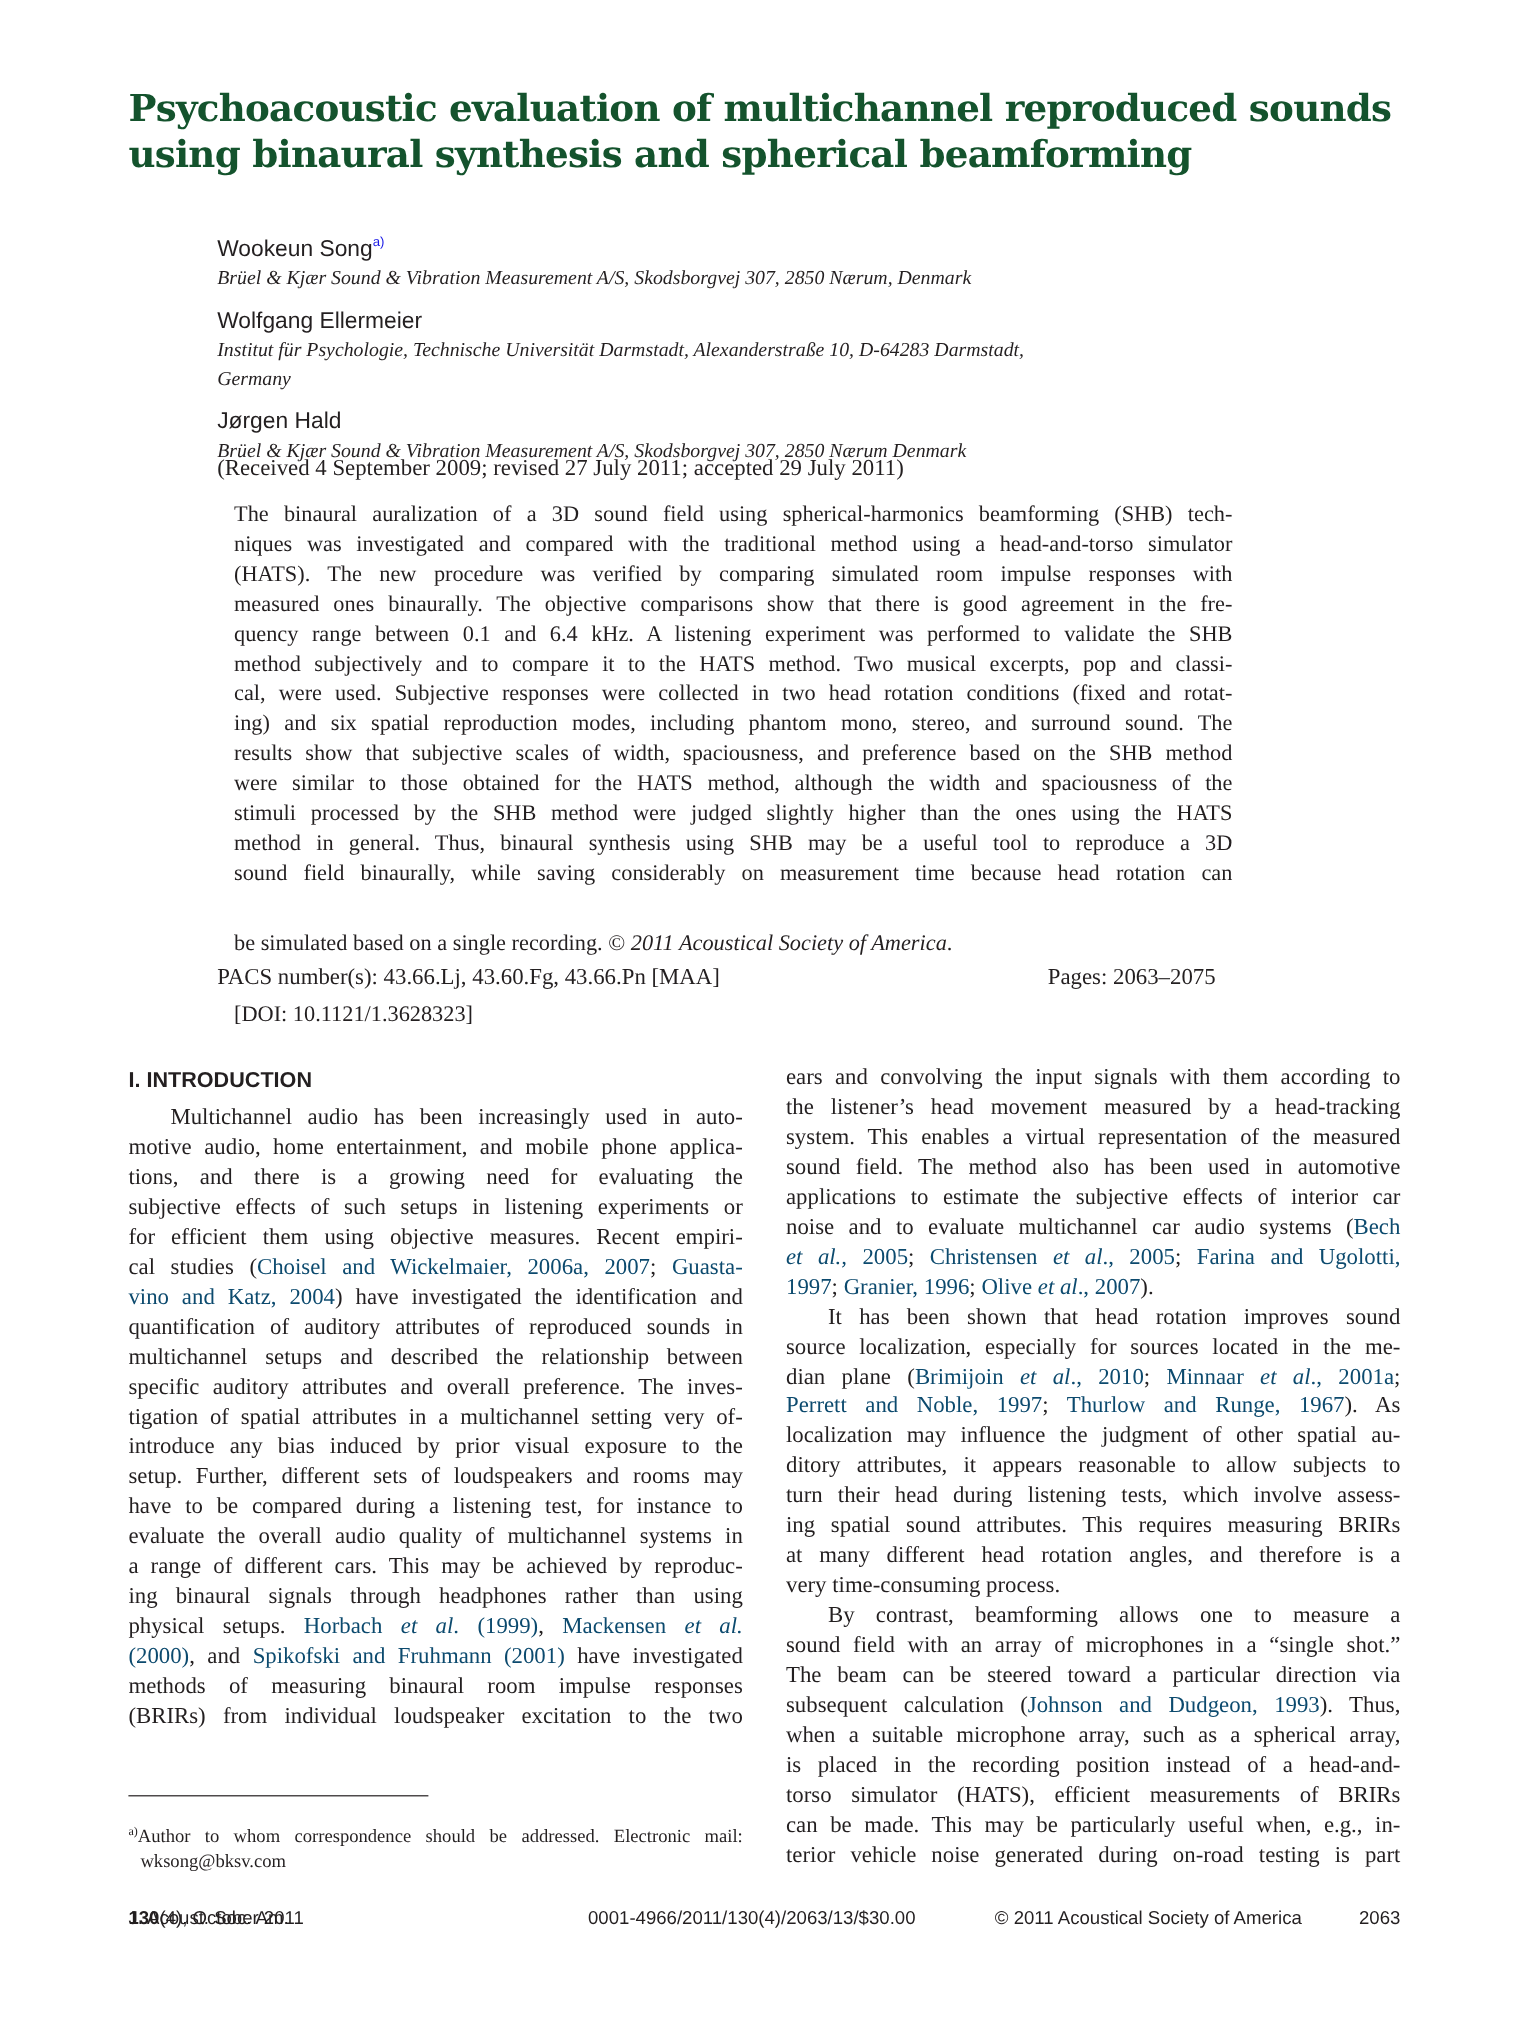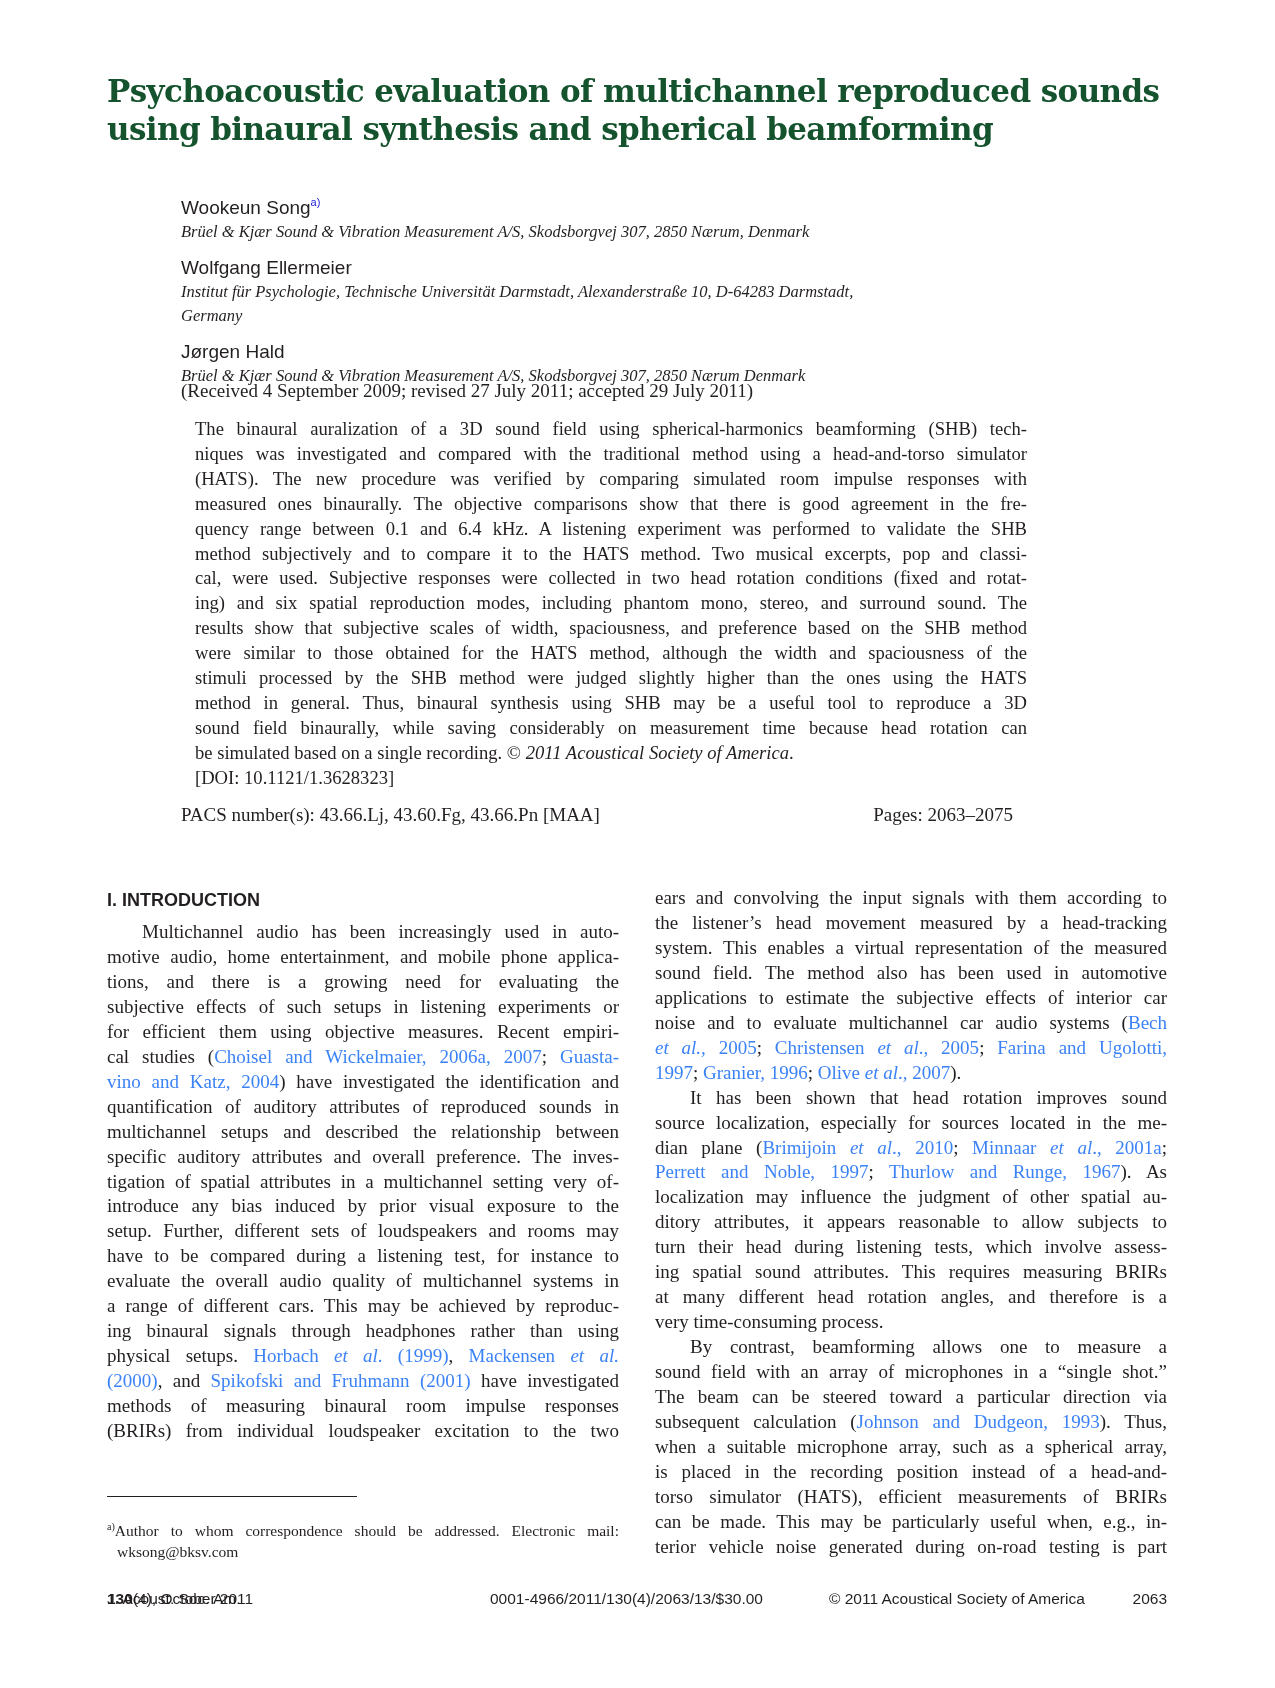--- a/index.html
+++ b/index.html
@@ -1,26 +1,26 @@
 <!DOCTYPE html>
 <html><head>
 <meta charset="utf-8">
 <style>
   html, body { margin: 0; padding: 0; background: #ffffff; }
   body { width: 1275px; height: 1688px; position: relative; overflow: hidden; color: #231f20; font-family: "Liberation Serif", serif; }
-  .link { color: #3b82f6; }
+  .link { color: #0c4a6e; }
   .title { position: absolute; left: 107px; top: 72px; width: 1060px; font-family: "DejaVu Serif", serif; font-weight: bold; font-size: 31px; line-height: 38px; letter-spacing: -0.6px; color: #14532d; }
   .authors { position: absolute; left: 181px; top: 162px; width: 860px; margin-top: 28px; }
   .author-name { font-family: "Liberation Sans", sans-serif; font-size: 19px; line-height: 24px; }
   .author-name sup { font-size: 11px; color: #1a1ae6; vertical-align: 8px; }
   .affil { font-style: italic; font-size: 16.5px; line-height: 24px; margin-bottom: 12px; }
   .received { position: absolute; left: 181px; top: 379px; font-size: 19px; line-height: 24px; }
   .abstract { position: absolute; left: 195px; top: 417px; width: 832px; font-size: 18.6px; line-height: 24.9px; text-align: justify; }
   .abstract .line { display: block; text-align: justify; text-align-last: justify; white-space: nowrap; }
-  .abstract .line.last { text-align-last: left; }
+  .abstract .line.last { text-align-last: left; margin-top: 34px; }
   .pacs-row { position: absolute; left: 181px; top: 803px; width: 832px; font-size: 19px; line-height: 24px; display: flex; justify-content: space-between; align-items: flex-end; }
   .col { position: absolute; top: 886px; width: 512px; font-size: 19px; line-height: 24.95px; }
   .col.left { left: 107px; }
   .col.right { left: 655px; }
   .col .line { display: block; white-space: nowrap; text-align: justify; text-align-last: justify; }
   .col .line.last { text-align-last: left; }
   .col .line.indent { padding-left: 35px; }
   .section-heading { font-family: "Liberation Sans", sans-serif; font-weight: bold; font-size: 18px; line-height: 24px; margin: 2px 0 8px 0; }
   .footrule { position: absolute; left: 107px; top: 1496px; width: 250px; height: 1px; background: #231f20; }
   .footnote { position: absolute; left: 107px; top: 1516px; width: 512px; font-size: 15.5px; line-height: 21px; }

